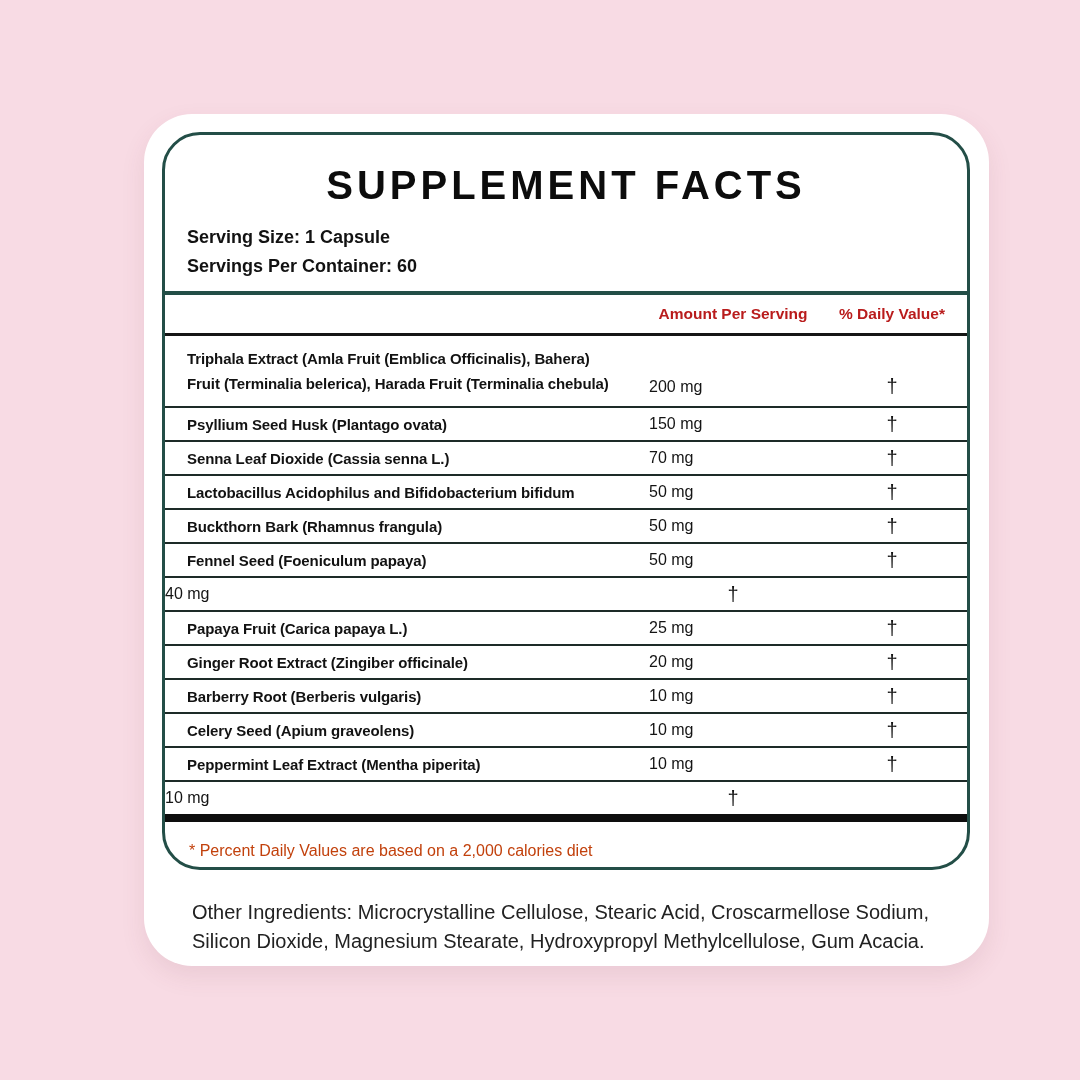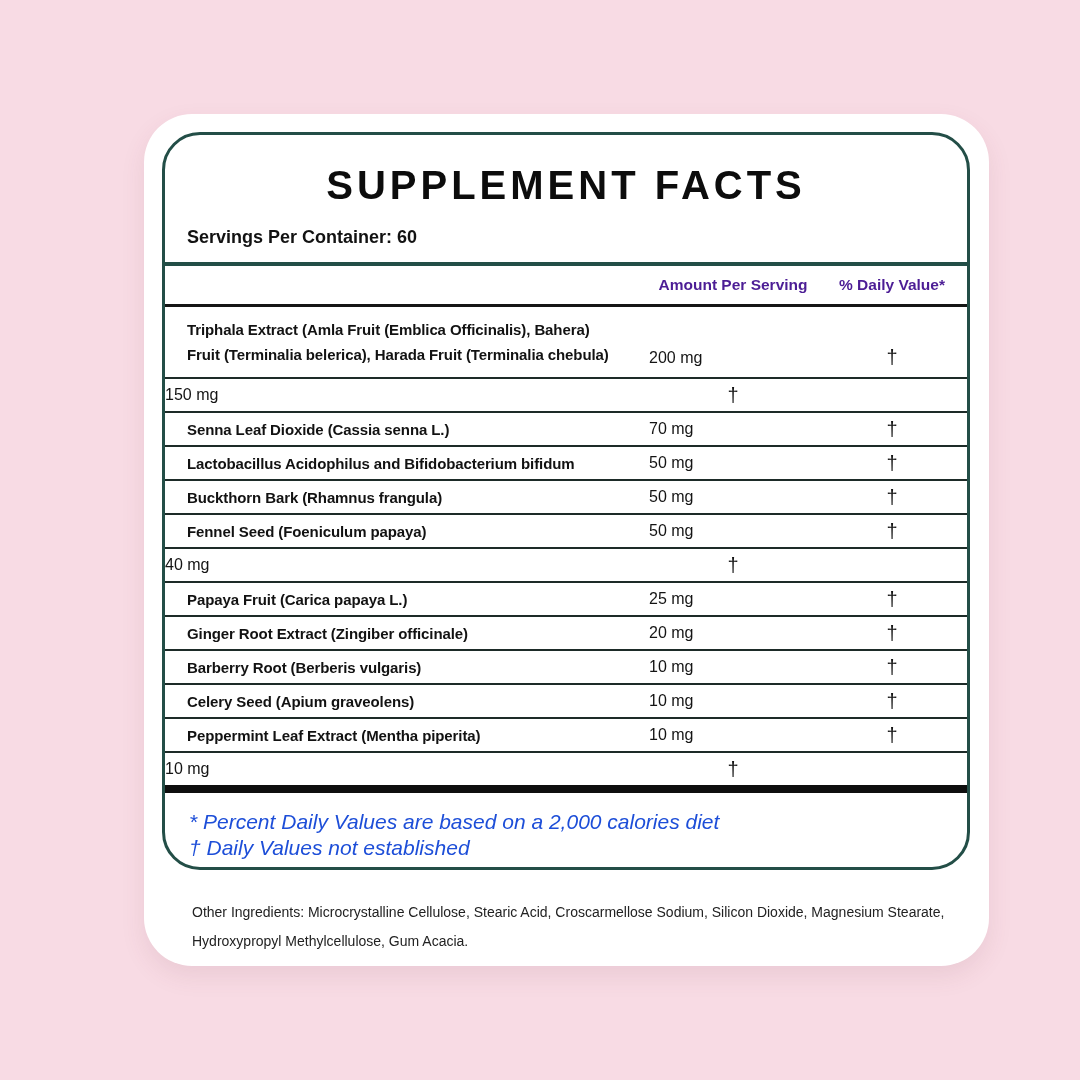--- a/index.html
+++ b/index.html
@@ -69,21 +69,21 @@
     flex:0 0 auto;
   }
   .header-row{
     height:38px;
   }
   .col-header{
     font-weight:bold;
     font-size:15.5px;
     text-align:center;
     white-space:nowrap;
-    color:#4c1d95;
+    color:#b91c1c;
   }
   .rows-container{
     display:flex;
     flex-direction:column;
     flex:0 0 auto;
   }
   .ing-row{
     height:32px;
     border-top:2px solid #1d2b28;
   }
@@ -121,43 +121,43 @@
   .bar-thick{
     height:8px;
     background:#0e0e0e;
     width:100%;
     flex:0 0 auto;
   }
   .footnotes{
     padding:16px 0 0 24px;
   }
   .footnote-line{
-    font-size:21px;
+    font-size:16px;
     line-height:26px;
-    color:#1d4ed8;
-    font-style:italic;
+    color:#c2410c;
   }
   .other-ingredients{
     position:absolute;
     left:48px; top:784px;
     width:760px;
-    font-size:14px;
+    font-size:20px;
     line-height:29px;
     color:#222;
   }
 </style>
 </head>
 <body>
 
 <div class="card">
   <div class="panel">
 
     <div class="panel-title">SUPPLEMENT FACTS</div>
 
     <div class="serving-block">
+      <div class="serving-line">Serving Size: 1 Capsule</div>
       <div class="serving-line">Servings Per Container: 60</div>
     </div>
 
     <div class="divider-teal"></div>
 
     <div class="facts-grid-row header-row">
       <div></div>
       <div class="col-header">Amount Per Serving</div>
       <div class="col-header">% Daily Value*</div>
     </div>
@@ -165,20 +165,21 @@
     <div class="divider-black"></div>
 
     <div class="rows-container" id="rows">
         <div class="facts-grid-row ing-row tall">
           <div class="ing-name">Triphala Extract (Amla Fruit (Emblica Officinalis), Bahera)
 Fruit (Terminalia belerica), Harada Fruit (Terminalia chebula)</div>
           <div class="ing-amount">200 mg</div>
           <div class="ing-dv">†</div>
         </div>
         <div class="facts-grid-row ing-row">
+          <div class="ing-name">Psyllium Seed Husk (Plantago ovata)</div>
           <div class="ing-amount">150 mg</div>
           <div class="ing-dv">†</div>
         </div>
         <div class="facts-grid-row ing-row">
           <div class="ing-name">Senna Leaf Dioxide (Cassia senna L.)</div>
           <div class="ing-amount">70 mg</div>
           <div class="ing-dv">†</div>
         </div>
         <div class="facts-grid-row ing-row">
           <div class="ing-name">Lactobacillus Acidophilus and Bifidobacterium bifidum</div>

